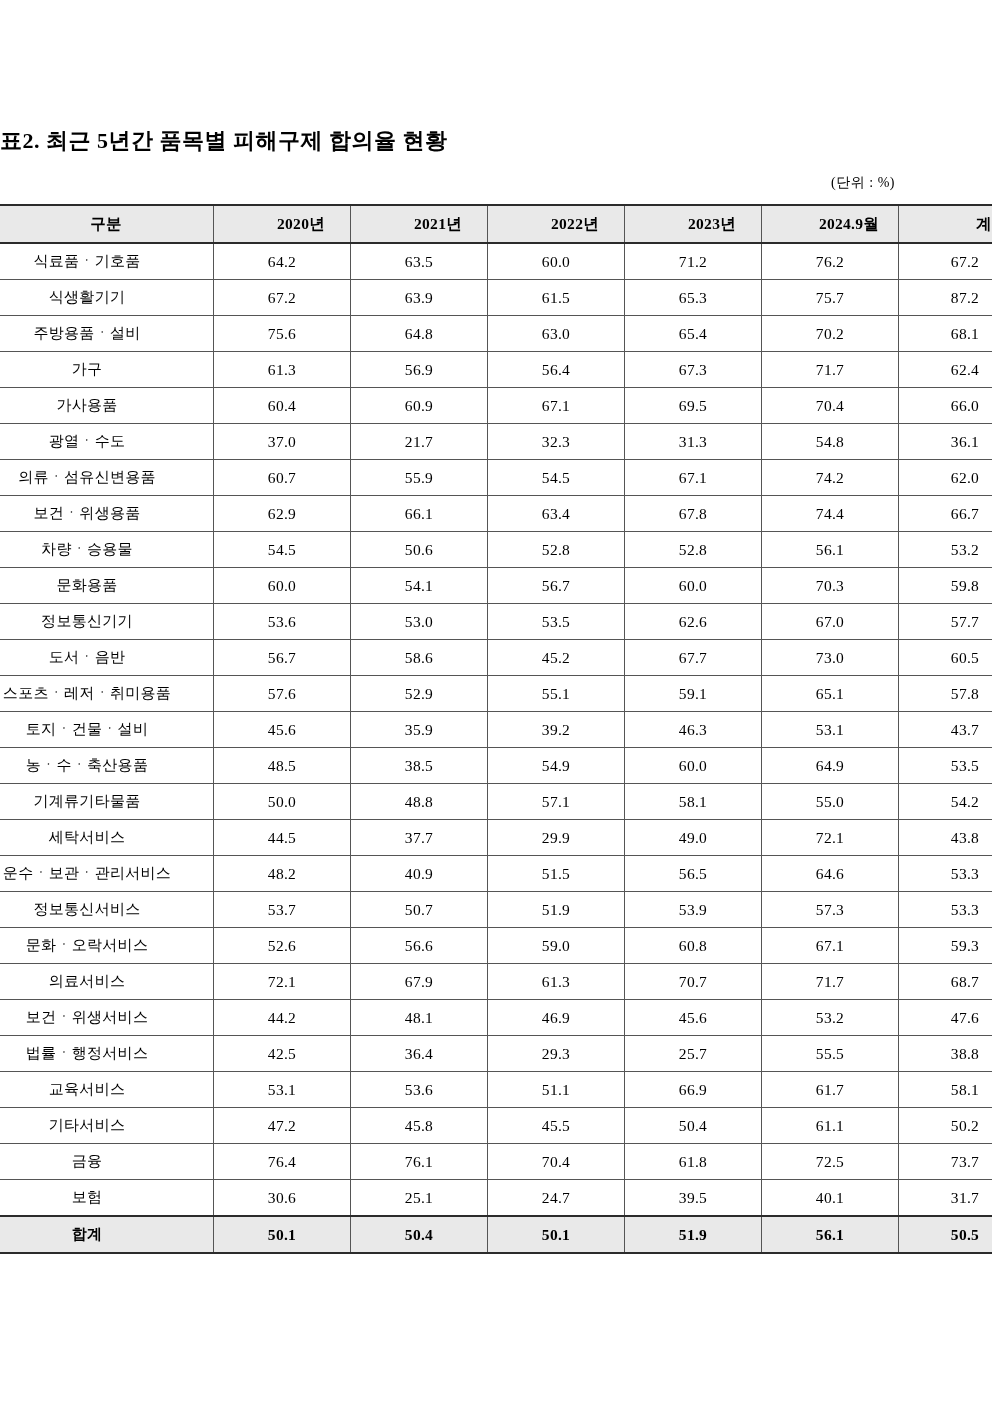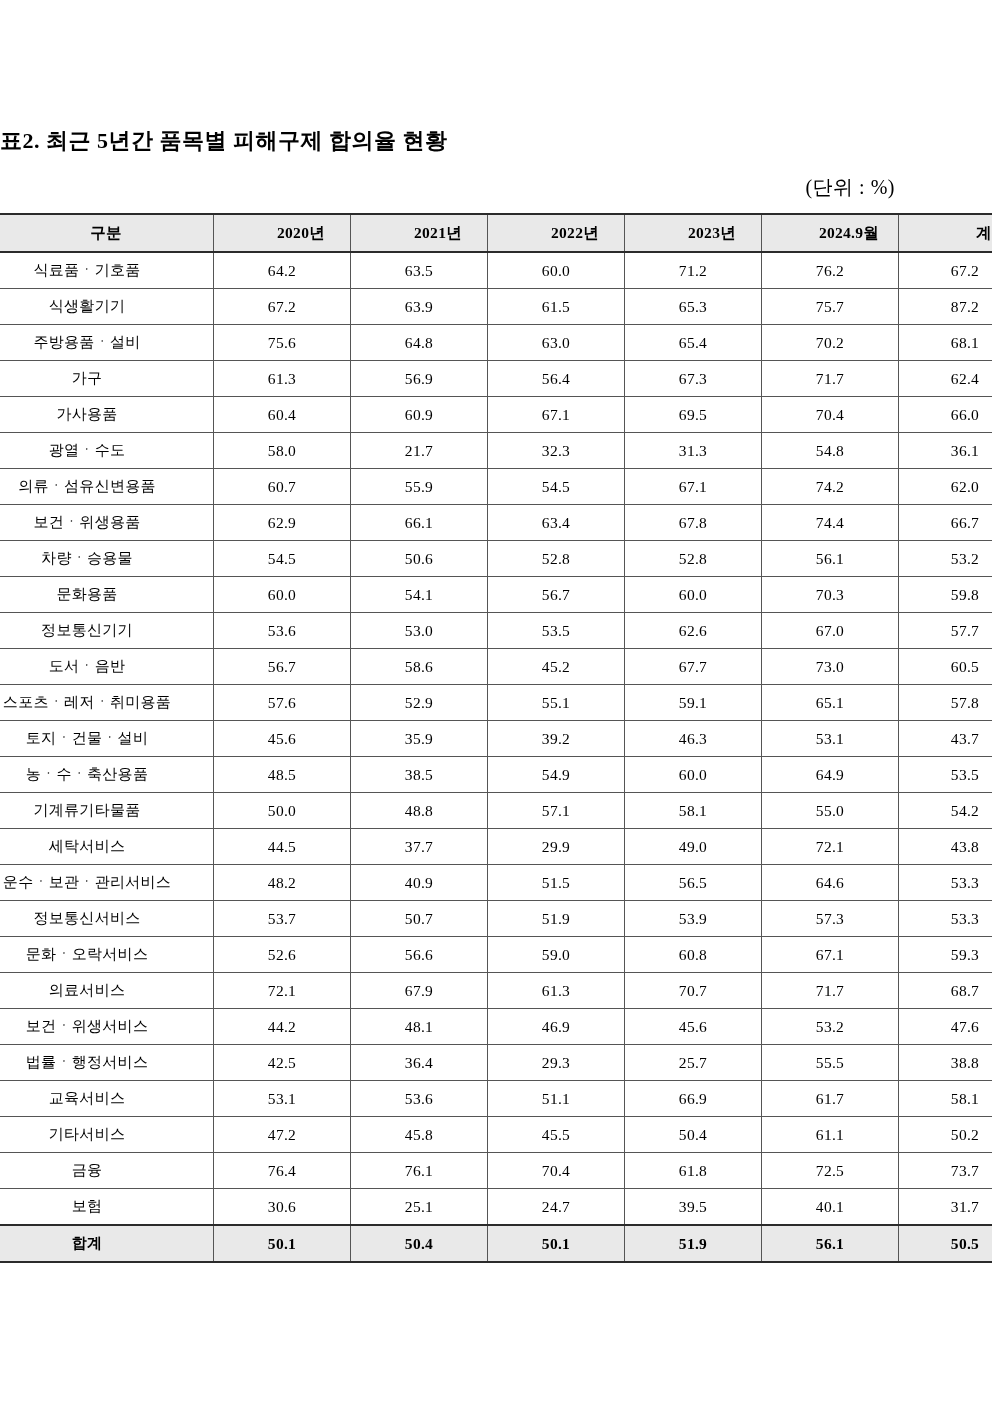--- a/index.html
+++ b/index.html
@@ -23,21 +23,21 @@
   }
   .title {
     font-size: 22px;
     font-weight: 600;
     letter-spacing: 0.5px;
     margin-top: 126px;
     font-family: "Liberation Serif", "DejaVu Serif", serif;
   }
   .unit {
     text-align: right;
-    font-size: 20px;
+    font-size: 14px;
     margin-top: 18px;
     margin-right: 97px;
     letter-spacing: 0.5px;
   }
   .table-wrap {
     margin-top: 12px;
     display: flex;
     justify-content: center;
   }
   table.data {
@@ -145,21 +145,21 @@
           <td class="label">가사용품</td>
           <td>60.4</td>
           <td>60.9</td>
           <td>67.1</td>
           <td>69.5</td>
           <td>70.4</td>
           <td>66.0</td>
         </tr>
         <tr>
           <td class="label">광열ㆍ수도</td>
-          <td>58.0</td>
+          <td>37.0</td>
           <td>21.7</td>
           <td>32.3</td>
           <td>31.3</td>
           <td>54.8</td>
           <td>36.1</td>
         </tr>
         <tr>
           <td class="label">의류ㆍ섬유신변용품</td>
           <td>60.7</td>
           <td>55.9</td>

